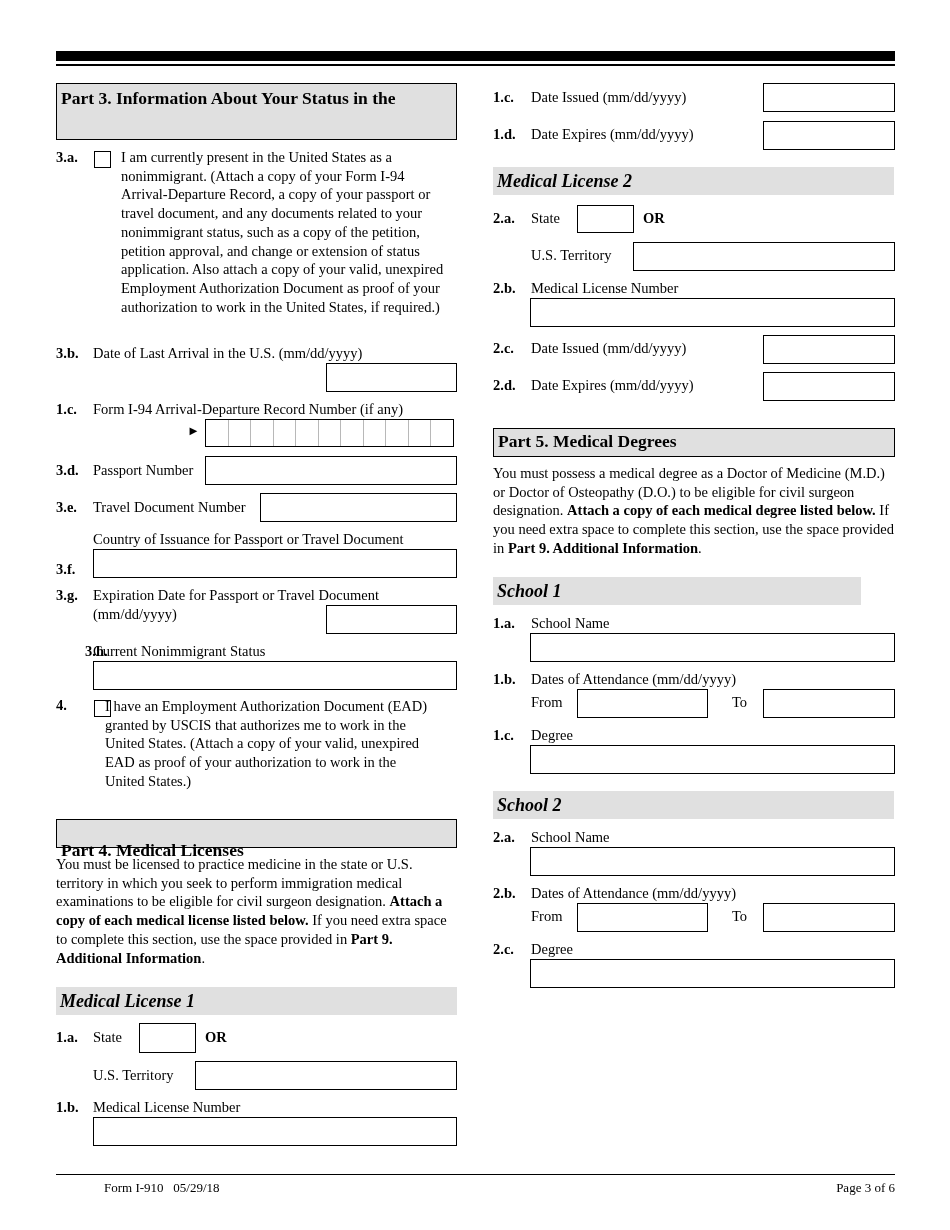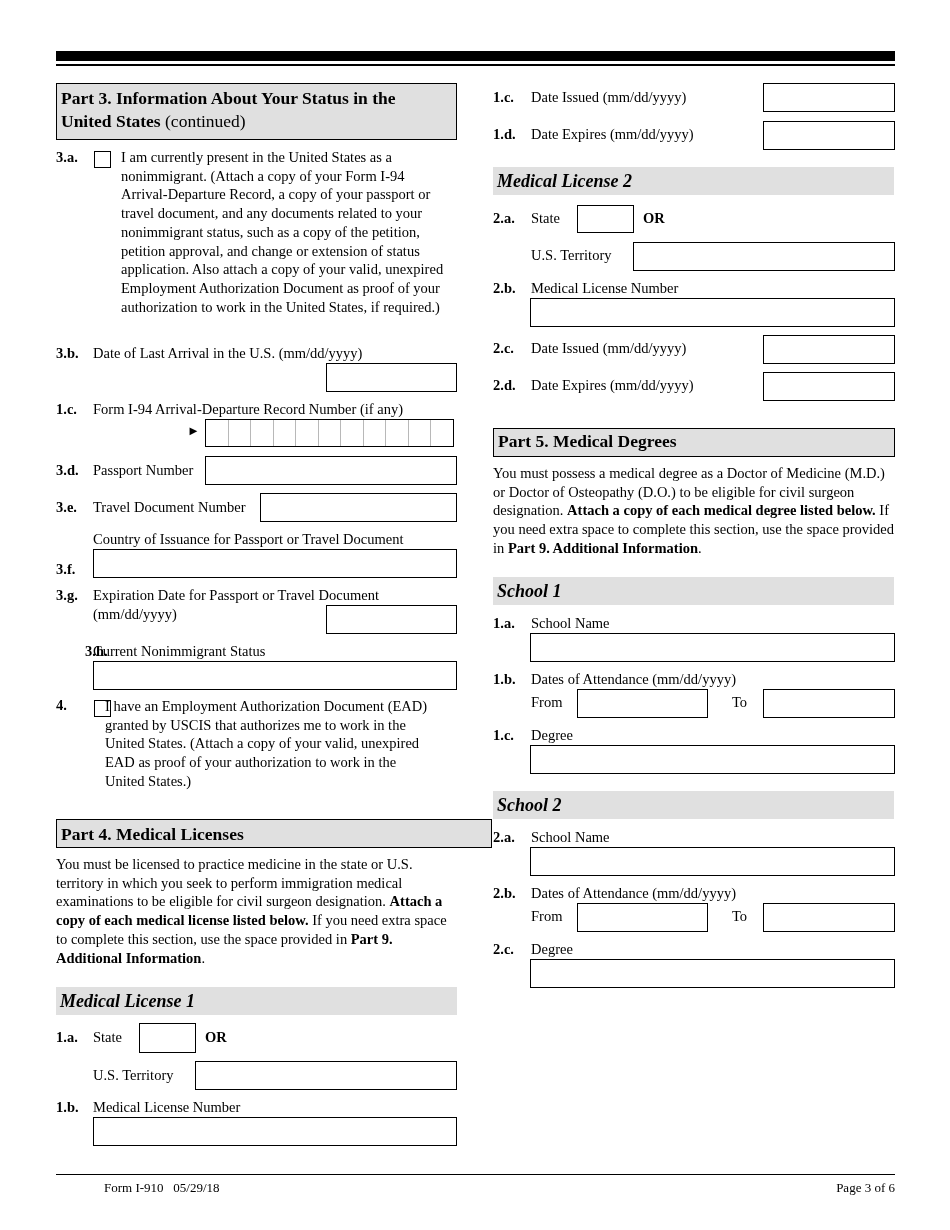--- a/index.html
+++ b/index.html
@@ -27,21 +27,20 @@
     .arrow { font-size: 13px; }
   </style>
 </head>
 <body>
 
 <div class="abs topbar"></div>
 <div class="abs topline"></div>
 
 <div class="abs parthead" style="left:56px; top:83px; width:401px; height:57px;">
   <div>Part 3.  Information About Your Status in the</div>
-  <div><span>United States</span> <span class="norm">(continued)</span></div>
 </div>
 
 <span class="abs num" style="left:56px; top:149px;">3.a.</span>
 <div class="abs chk" style="left:94px; top:151px;"></div>
 <div class="abs para" style="left:121px; top:148px; width:330px;">I am currently present in the United States as a nonimmigrant.  (Attach a copy of your Form I-94 Arrival-Departure Record, a copy of your passport or travel document, and any documents related to your nonimmigrant status, such as a copy of the petition, petition approval, and change or extension of status application.  Also attach a copy of your valid, unexpired Employment Authorization Document as proof of your authorization to work in the United States, if required.)</div>
 
 <span class="abs num" style="left:56px; top:345px;">3.b.</span>
 <span class="abs lbl" style="left:93px; top:345px;">Date of Last Arrival in the U.S. (mm/dd/yyyy)</span>
 <div class="abs box" style="left:326px; top:363px; width:131px; height:29px;"></div>
 
@@ -80,21 +79,21 @@
 <div class="abs box" style="left:326px; top:605px; width:131px; height:29px;"></div>
 
 <span class="abs num" style="left:56px; top:643px;margin-left:29px;">3.h.</span>
 <span class="abs lbl" style="left:93px; top:643px;">Current Nonimmigrant Status</span>
 <div class="abs box" style="left:93px; top:661px; width:364px; height:29px;"></div>
 
 <span class="abs num" style="left:56px; top:697px;">4.</span>
 <div class="abs chk" style="left:94px; top:700px;"></div>
 <div class="abs para" style="left:105px; top:697px; width:332px;">I have an Employment Authorization Document (EAD) granted by USCIS that authorizes me to work in the United States. (Attach a copy of your valid, unexpired EAD as proof of your authorization to work in the United States.)</div>
 
-<div class="abs parthead" style="left:56px; top:819px; width:436px; height:29px; padding-top:3px;">Part 4.  Medical Licenses</div>
+<div class="abs parthead" style="left:56px; top:819px; width:401px; height:29px; padding-top:19px;">Part 4.  Medical Licenses</div>
 <div class="abs para" style="left:56px; top:855px; width:402px;">
   <span>You must be licensed to practice medicine in the state or U.S. territory in which you seek to perform immigration medical examinations to be eligible for civil surgeon designation. </span><b>Attach a copy of each medical license listed below.</b><span>  If you need extra space to complete this section, use the space provided in </span><b>Part 9. Additional Information</b><span>.</span>
 </div>
 
 <div class="abs subhead" style="left:56px; top:987px; width:401px; height:28px;">Medical License 1</div>
 
 <span class="abs num" style="left:56px; top:1029px;">1.a.</span>
 <span class="abs lbl" style="left:93px; top:1029px;">State</span>
 <div class="abs box" style="left:139px; top:1023px; width:57px; height:30px;"></div>
 <span class="abs num" style="left:205px; top:1029px;">OR</span>
@@ -134,21 +133,21 @@
 
 <span class="abs num" style="left:493px; top:377px;">2.d.</span>
 <span class="abs lbl" style="left:531px; top:377px;">Date Expires (mm/dd/yyyy)</span>
 <div class="abs box" style="left:763px; top:372px; width:132px; height:29px;"></div>
 
 <div class="abs parthead" style="left:493px; top:428px; width:402px; height:29px; padding-top:1px;">Part 5.  Medical Degrees</div>
 <div class="abs para" style="left:493px; top:464px; width:402px;">
   <span>You must possess a medical degree as a Doctor of Medicine (M.D.) or Doctor of Osteopathy (D.O.) to be eligible for civil surgeon designation.  </span><b>Attach a copy of each medical degree listed below.</b><span>  If you need extra space to complete this section, use the space provided in </span><b>Part 9. Additional Information</b><span>.</span>
 </div>
 
-<div class="abs subhead" style="left:493px; top:577px; width:401px; height:28px;">School 1</div>
+<div class="abs subhead" style="left:493px; top:577px; width:368px; height:28px;">School 1</div>
 
 <span class="abs num" style="left:493px; top:615px;">1.a.</span>
 <span class="abs lbl" style="left:531px; top:615px;">School Name</span>
 <div class="abs box" style="left:530px; top:633px; width:365px; height:29px;"></div>
 
 <span class="abs num" style="left:493px; top:671px;">1.b.</span>
 <span class="abs lbl" style="left:531px; top:671px;">Dates of Attendance (mm/dd/yyyy)</span>
 <span class="abs lbl" style="left:531px; top:694px;">From</span>
 <div class="abs box" style="left:577px; top:689px; width:131px; height:29px;"></div>
 <span class="abs lbl" style="left:732px; top:694px;">To</span>

